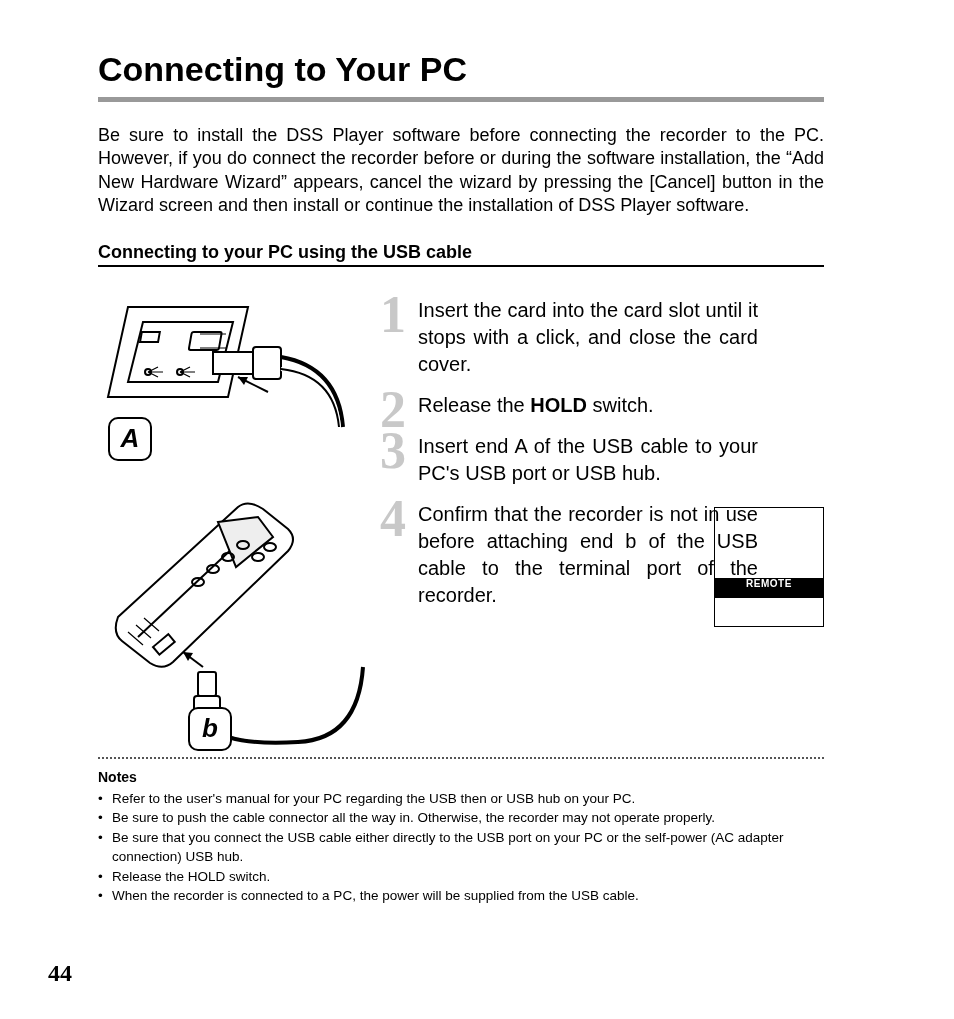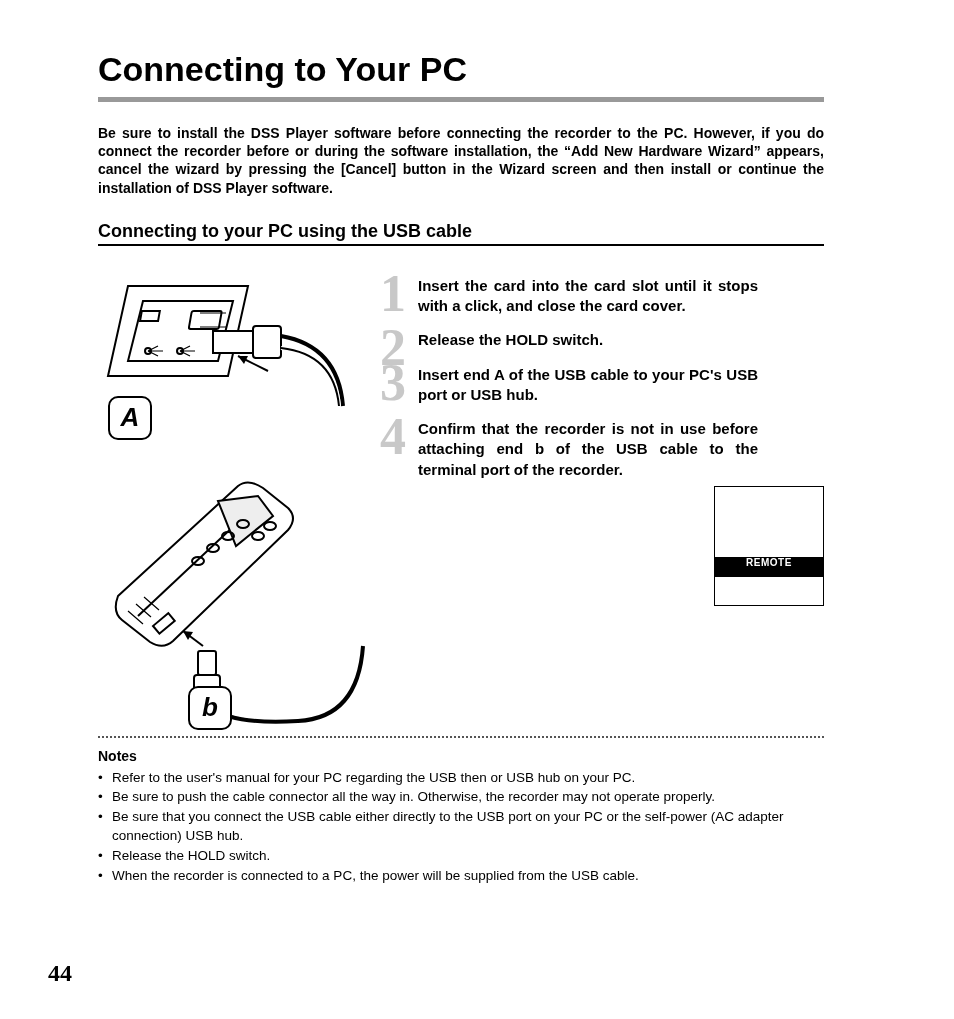--- a/index.html
+++ b/index.html
@@ -2,37 +2,37 @@
 <html><head>
 <meta charset="utf-8">
 <style>
   * { box-sizing: border-box; margin: 0; padding: 0; }
   html, body { width: 954px; height: 1019px; background: #fff; font-family: Arial, Helvetica, sans-serif; color: #000; }
   .page { position: relative; width: 884px; height: 1019px; padding: 50px 60px 40px 50px; }
 
   .title { font-size: 34px; font-weight: bold; margin-left: 48px; margin-bottom: 8px; }
   .title-rule { height: 5px; background: #999; margin-left: 48px; margin-bottom: 22px; }
 
-  .warning { font-size: 14px; font-weight: bold; text-align: justify; margin-left: 48px; margin-bottom: 24px; line-height: 1.3; }
+  .warning { font-size: 18px; font-weight: normal; text-align: justify; margin-left: 48px; margin-bottom: 24px; line-height: 1.3; }
 
   .subtitle { font-size: 18px; font-weight: bold; margin-left: 48px; margin-bottom: 2px; }
   .sub-rule { height: 2px; background: #000; margin-left: 48px; margin-bottom: 30px; }
 
   .main-area { position: relative; margin-left: 48px; height: 460px; }
 
   
   .illus { position: absolute; }
   .illus svg { display:block; }
   .label-box { border: 2.5px solid #000; border-radius: 10px; width: 44px; height: 44px; display:flex; align-items:center; justify-content:center; font-family: Arial, sans-serif; font-weight: 900; font-style: italic; font-size: 26px; background:#fff; }
 
   
   .steps { position: absolute; left: 290px; top: 0; width: 370px; }
   .step { position: relative; margin-bottom: 14px; padding-left: 30px; }
   .step-num { position: absolute; left: -8px; top: -8px; font-family: Georgia, 'Times New Roman', serif; font-size: 52px; font-weight: bold; color: #c8c8c8; line-height: 1; }
-  .step-text { font-size: 15px; font-weight: bold; line-height: 1.35; text-align: justify; }
+  .step-text { font-size: 20px; font-weight: normal; line-height: 1.35; text-align: justify; }
   .step-sub { font-size: 15px; font-weight: normal; line-height: 1.3; margin-top: 4px; }
 
   
   .remote-box { position: absolute; right: 0; top: 210px; width: 110px; height: 120px; border: 1.5px solid #000; }
   .remote-strip { position: absolute; left: 0; bottom: 28px; right:0; height: 20px; background:#000; color:#fff; font-size: 10px; display:flex; align-items:flex-start; justify-content:center; letter-spacing: 0.5px; font-weight: bold; }
 
   
   .dots { border: none; border-top: 2px dotted #555; margin-left: 48px; margin-top: 0; margin-bottom: 10px; }
 
   .notes-head { font-size: 14px; font-weight: bold; margin-left: 48px; margin-bottom: 4px; }

